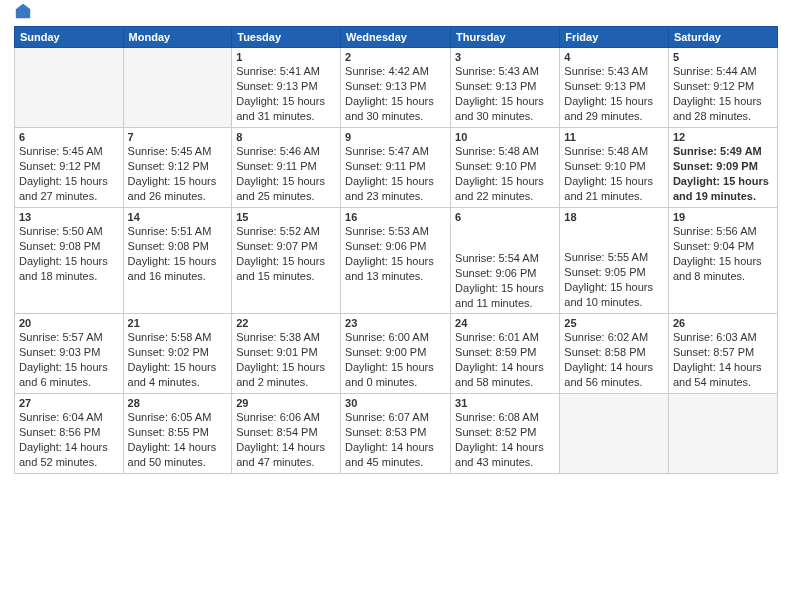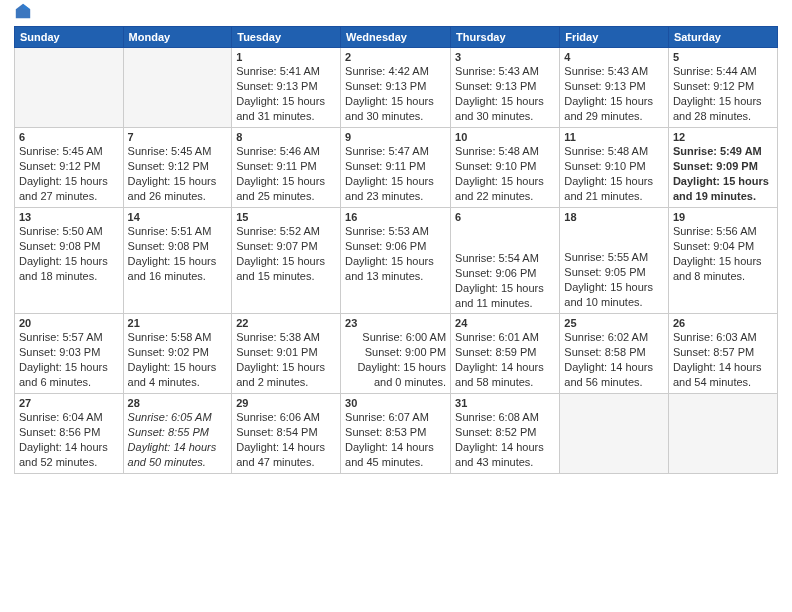--- a/index.html
+++ b/index.html
@@ -294,21 +294,21 @@
           </td>
           <td>
             <span class="day-number">22</span>
             <div class="day-info" style="white-space: pre-line;">Sunrise: 5:38 AM
 Sunset: 9:01 PM
 Daylight: 15 hours
 and 2 minutes.</div>
           </td>
           <td>
             <span class="day-number">23</span>
-            <div class="day-info" style="white-space: pre-line; text-align: right;">Sunrise: 6:00 AM
+            <div class="day-info" style="white-space: pre-line;">Sunrise: 6:00 AM
 Sunset: 9:00 PM
 Daylight: 15 hours
 and 0 minutes.</div>
           </td>
           <td>
             <span class="day-number">24</span>
             <div class="day-info" style="white-space: pre-line;">Sunrise: 6:01 AM
 Sunset: 8:59 PM
 Daylight: 14 hours
 and 58 minutes.</div>
@@ -331,21 +331,21 @@
         <tr class="last-row">
           <td>
             <span class="day-number">27</span>
             <div class="day-info" style="white-space: pre-line;">Sunrise: 6:04 AM
 Sunset: 8:56 PM
 Daylight: 14 hours
 and 52 minutes.</div>
           </td>
           <td>
             <span class="day-number">28</span>
-            <div class="day-info" style="white-space: pre-line; font-style: italic;">Sunrise: 6:05 AM
+            <div class="day-info" style="white-space: pre-line;">Sunrise: 6:05 AM
 Sunset: 8:55 PM
 Daylight: 14 hours
 and 50 minutes.</div>
           </td>
           <td>
             <span class="day-number">29</span>
             <div class="day-info" style="white-space: pre-line;">Sunrise: 6:06 AM
 Sunset: 8:54 PM
 Daylight: 14 hours
 and 47 minutes.</div>

